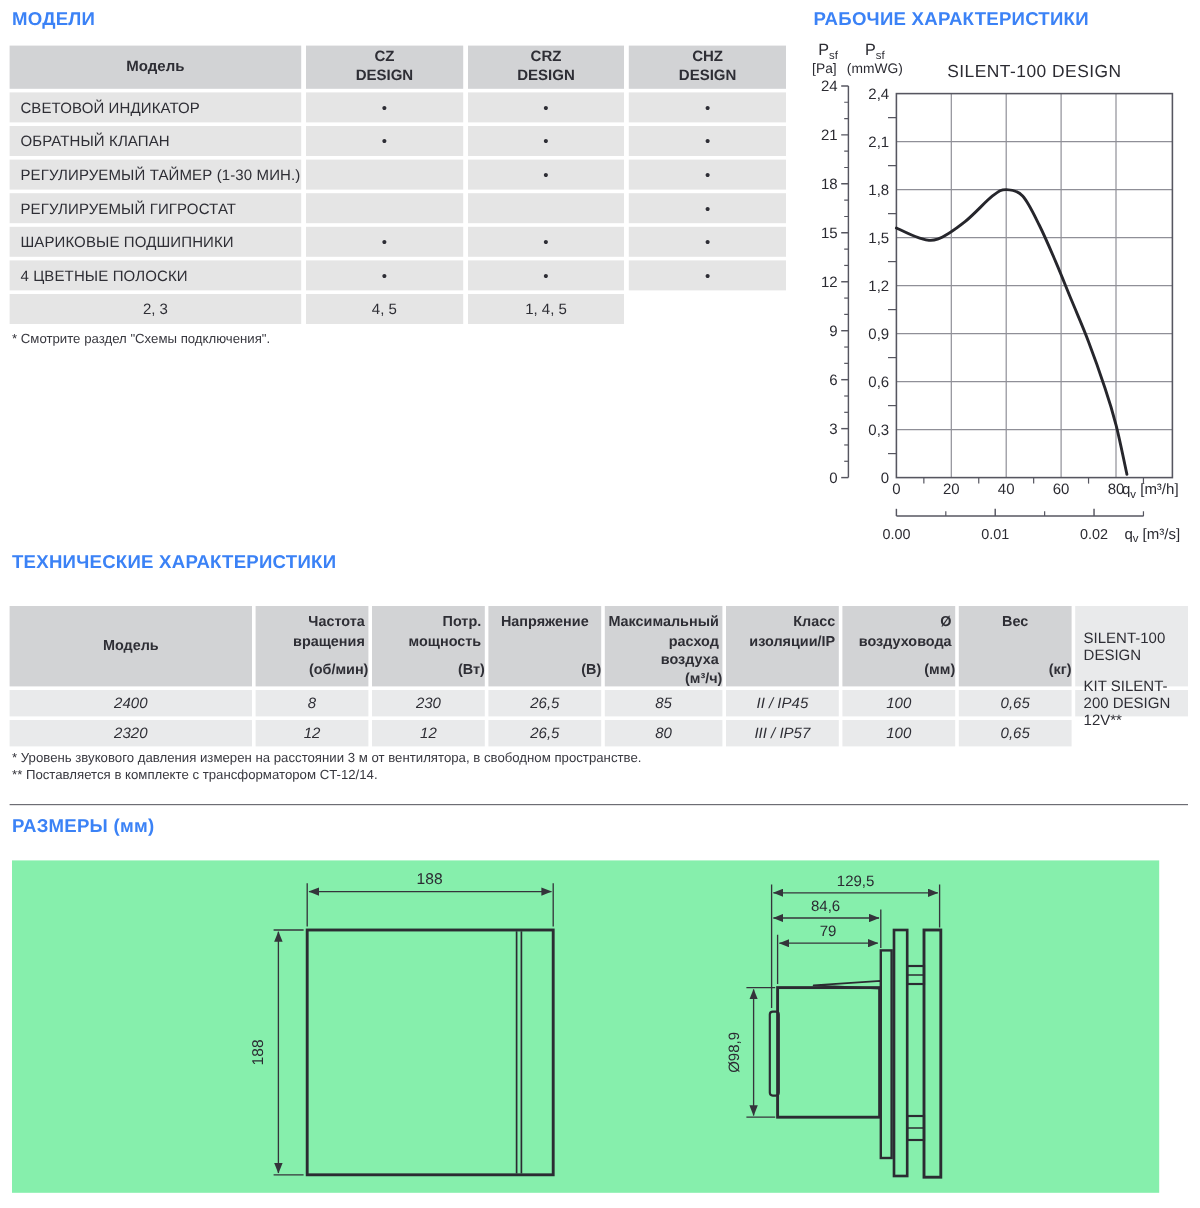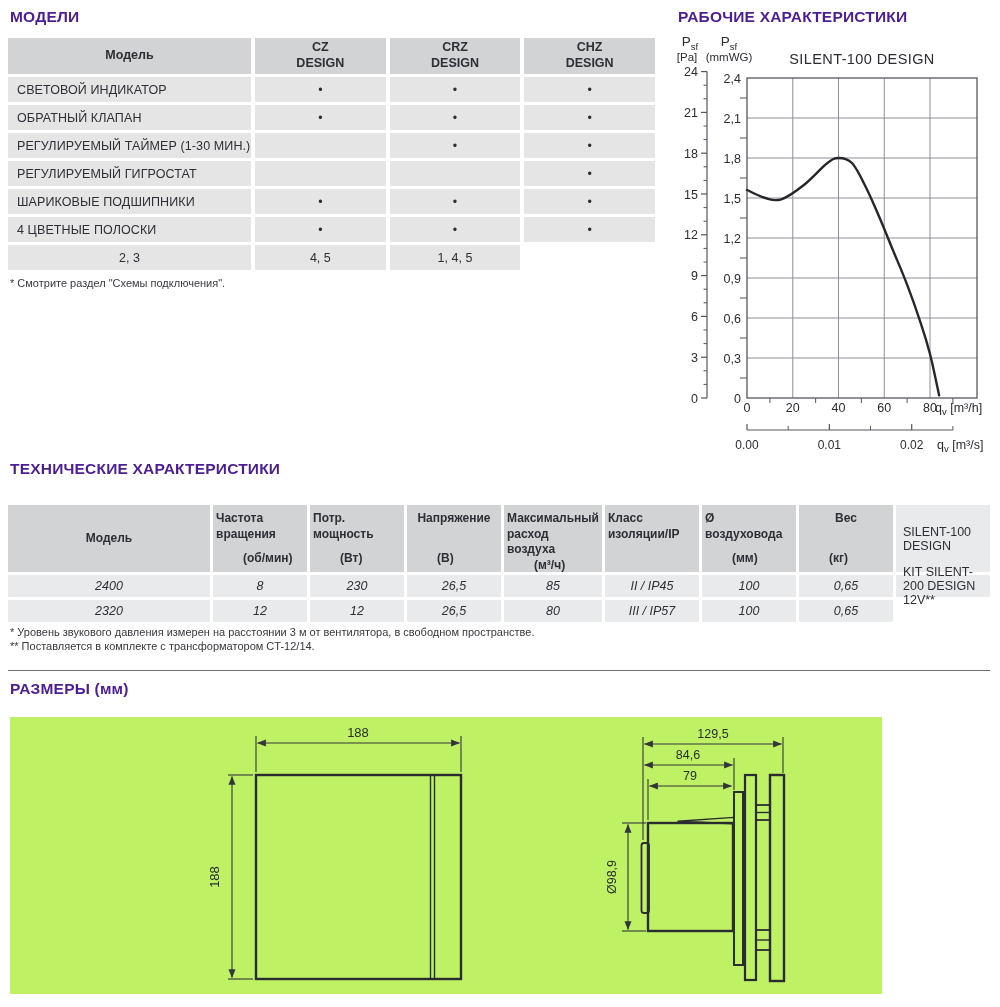--- a/index.html
+++ b/index.html
@@ -1,44 +1,44 @@
 <!DOCTYPE html>
 <html><head>
 <meta charset="utf-8">
 <style>
   html,body{margin:0;padding:0;}
   body{width:1000px;height:1007px;position:relative;background:#ffffff;
        font-family:"Liberation Sans", sans-serif;color:#2e2e35;overflow:hidden;}
-  .sec-title{position:absolute;font-size:15.5px;font-weight:800;color:#4c1d95;letter-spacing:.2px;}
+  .sec-title{position:absolute;font-size:15.5px;font-weight:800;color:#3b82f6;letter-spacing:.2px;}
   
   .models-grid{position:absolute;left:8px;top:38px;width:647px;display:grid;
     grid-template-columns:243px 1fr 1fr 1fr;grid-template-rows:36px repeat(7,25px);gap:3px 4px;}
   .cell{background:#e5e5e5;display:flex;align-items:center;font-size:12.5px;}
   .cell.h{background:#d2d3d5;font-weight:bold;justify-content:center;text-align:center;line-height:1.25;}
   .cell.h .two{display:block;}
   .cell.feature{padding-left:9px;letter-spacing:.1px;}
   .cell.val{justify-content:center;}
   .footnote{position:absolute;font-size:11px;color:#38383f;}
   
   #perf-chart{position:absolute;left:665px;top:28px;}
   svg text{font-family:"Liberation Sans", sans-serif;}
   
   .tech-grid{position:absolute;left:8px;top:505px;width:982px;display:grid;
     grid-template-columns:202px repeat(8,1fr);grid-template-rows:67px 22px 22px;gap:3px;}
-  .tech-h{background:#d2d3d5;font-weight:bold;font-size:12px;display:flex;flex-direction:column;text-align:left;line-height:1.3;}
+  .tech-h{background:#d2d3d5;font-weight:bold;font-size:12px;display:flex;flex-direction:column;text-align:right;line-height:1.3;}
   .tech-h .lbl{flex:1;display:flex;align-items:flex-start;justify-content:center;padding:6px 3px 0;}
   .tech-h.center .lbl{align-items:center;padding-top:0;}
   .tech-h .unit{padding-bottom:5px;margin-left:30px;}
   .tech-h .unit:empty{display:none;}
   .tech-cell{background:#e9eaeb;display:flex;align-items:center;font-size:12.5px;}
   .tech-cell.model{padding-left:7px;}
   .tech-cell.num{justify-content:center;font-style:italic;}
   
   .rule{position:absolute;left:8px;top:670px;width:982px;height:0;border-top:1.6px solid #6d6d74;}
-  .dim-panel{position:absolute;left:10px;top:717px;width:872px;height:277px;background:#bef264;}
+  .dim-panel{position:absolute;left:10px;top:717px;width:956px;height:277px;background:#86efac;}
 </style>
 </head>
 <body>
 
 <div class="sec-title" style="left:10px;top:8px;">МОДЕЛИ</div>
 
 <div class="models-grid">
   <div class="cell h">Модель</div>
   <div class="cell h">
       <span class="two"><span>CZ</span><br><span>DESIGN</span></span>

